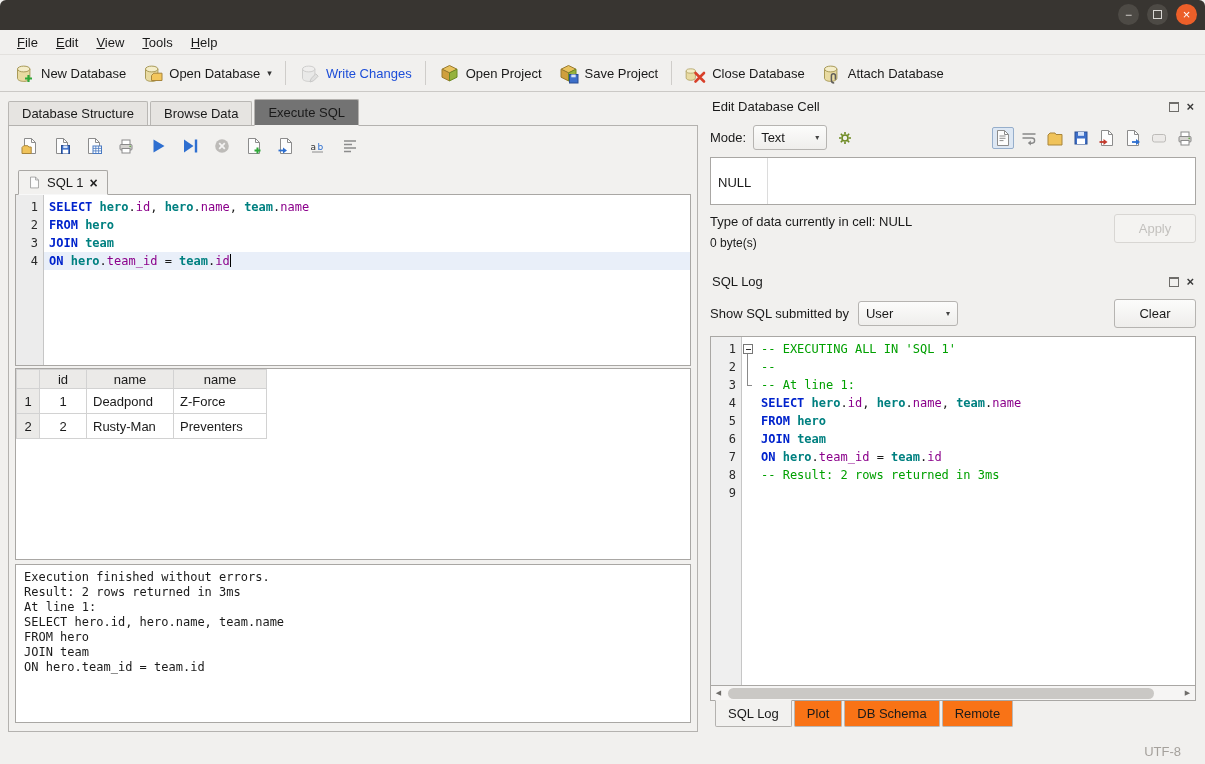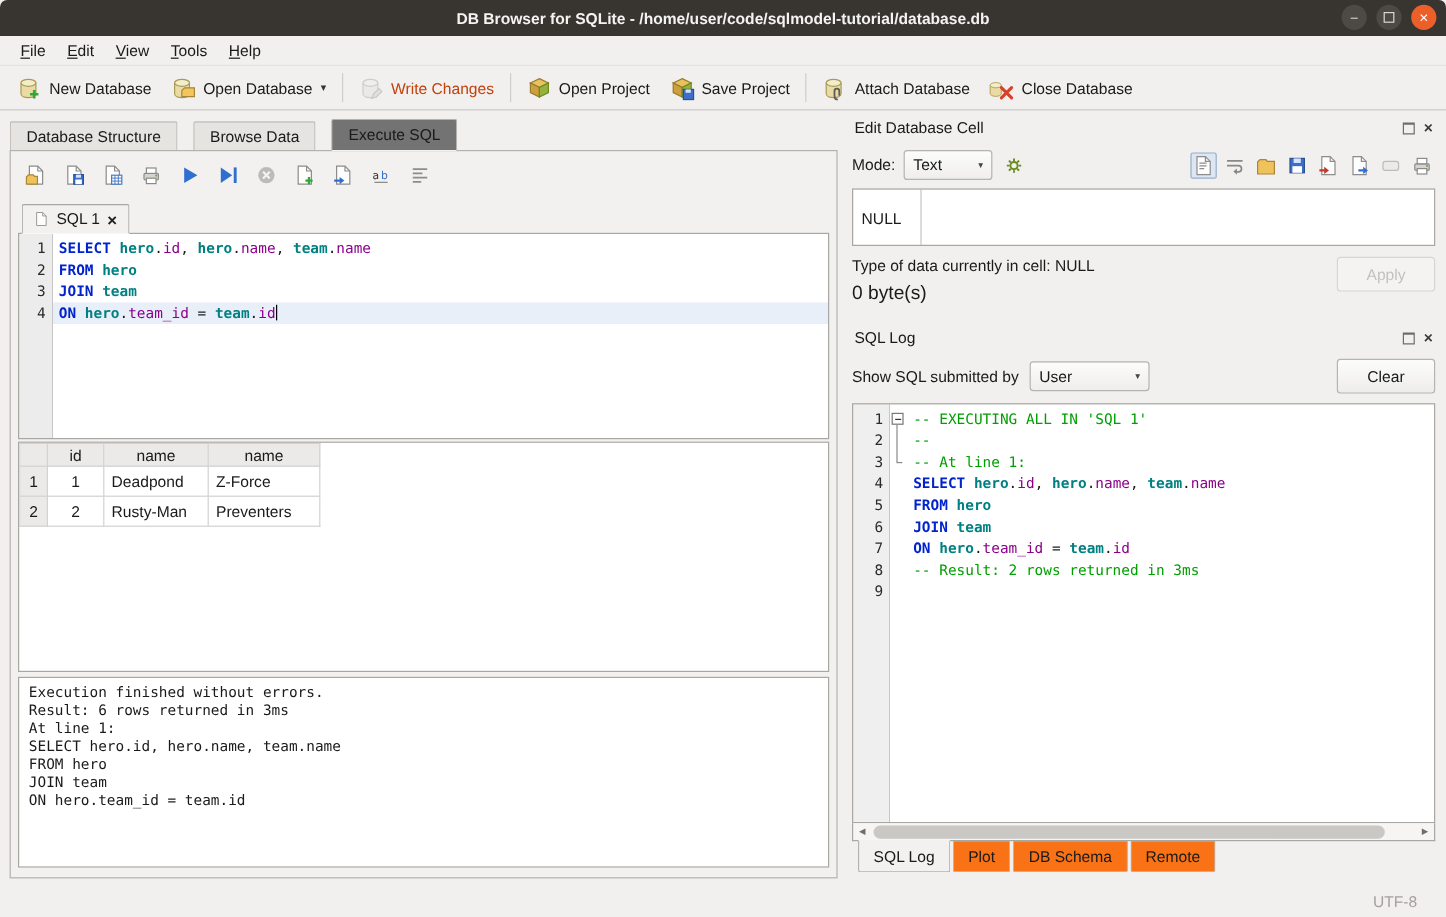--- a/index.html
+++ b/index.html
@@ -13,31 +13,31 @@
   .winbtn{width:21px;height:21px;border-radius:50%;background:#4d4a45;color:#d9d7d3;
           display:flex;align-items:center;justify-content:center;font-size:12px;line-height:1}
   .winbtn .maxbox{width:7px;height:7px;border:1px solid #d9d7d3}
   .winbtn.close{background:#ec5f29;color:#fff;font-size:13px}
   
   .menubar{height:24px;background:#f1f0ee;display:flex;align-items:center;padding-left:8px;border-bottom:1px solid #e3e1de}
   .menu-item{padding:3px 9px}
   .menu-item::first-letter{text-decoration:underline}
   .toolbar{height:37px;background:#f1f0ee;border-bottom:1px solid #cbc9c6;display:flex;align-items:center;padding:0 6px;box-sizing:border-box}
   .tb-btn{display:flex;align-items:center;gap:6px;padding:4px 8px}
-  .tb-btn.disabled{color:#c2410c}
+  .tb-btn.disabled{color:#1d4ed8}
   .tb-btn.disabled svg{opacity:.45;filter:grayscale(1)}
   .tb-sep{width:1px;height:24px;background:#cfcdca;margin:0 5px}
   .tb-arrow{font-size:9px;color:#333;margin-left:1px}
   
   .content{display:flex;height:645px}
   .left-panel{width:703px;box-sizing:border-box;padding:3px 5px 0 8px;display:flex;flex-direction:column}
   .right-panel{flex:1;box-sizing:border-box;padding:3px 9px 6px 7px;display:flex;flex-direction:column}
   
   .main-tabs{display:flex;align-items:flex-end;height:30px}
-  .tab{padding:4px 13px;background:#e6e4e1;border:1px solid #b9b7b4;border-bottom:none;margin-right:13px;border-radius:2px 2px 0 0}
+  .tab{padding:4px 13px;background:#e6e4e1;border:1px solid #b9b7b4;border-bottom:none;margin-right:2px;border-radius:2px 2px 0 0}
   .tab.active{background:#737373;border:1px solid #b4b2af;border-bottom:1px solid #f2f1ef;margin-bottom:-1px;position:relative;z-index:2;padding:5px 13px}
   .left-body{flex:1;border:1px solid #b4b2af;background:#f2f1ef;margin-bottom:5px;display:flex;flex-direction:column;padding:4px 6px 8px;box-sizing:border-box}
   
   .editor-toolbar{display:flex;gap:10px;align-items:center;padding:5px 4px 9px}
   .icon-btn{width:22px;height:22px;display:flex;align-items:center;justify-content:center}
   .icon-btn.active{border:1px solid #96aecb;background:#dde7f3;border-radius:2px;box-sizing:border-box}
   
   .sql-tabbar{display:flex;align-items:flex-end;height:28px;padding-left:3px}
   .sql-tab{display:flex;align-items:center;gap:6px;background:#f2f1ef;border:1px solid #a9a7a4;border-bottom:1px solid #f8f8f8;margin-bottom:-1px;position:relative;z-index:2;padding:4px 9px;border-radius:2px 2px 0 0}
   .sql-tab svg{width:13px;height:13px}
@@ -84,21 +84,21 @@
          display:flex;align-items:center;justify-content:space-between;padding:0 7px;box-sizing:border-box}
   .combo .arrow{font-size:8px;color:#444;margin-left:12px}
   .combo.mode{min-width:74px}
   .combo.user{min-width:100px}
   .ec-icons{margin-left:auto;display:flex;gap:4px}
   .cell-edit{height:48px;border:1px solid #a9a7a4;box-sizing:border-box;padding:17px 7px;
              background:linear-gradient(to right,#fff 56px,#dcdcdc 56px,#dcdcdc 57px,#fff 57px)}
   .cell-info{display:flex;padding:9px 0 4px;height:52px;box-sizing:content-box}
   .cell-info .texts{flex:1}
   .type-line{margin-bottom:7px}
-  .size-line{font-size:16px}
+  .size-line{font-size:12px}
   .btn{width:80px;height:27px;border:1px solid #b6b4b1;border-radius:3px;background:linear-gradient(#fcfcfb,#eeedeb);
        display:flex;align-items:center;justify-content:center}
   .btn.disabled{border-color:#d8d6d3;background:#f4f3f1;color:#c3c1be}
   .log-filter{display:flex;align-items:center;gap:9px;padding:7px 0 8px}
   .clear-btn{margin-left:auto}
   .log-box{flex:1;border:1px solid #a9a7a4;overflow:hidden;padding-top:3px;box-sizing:border-box;
     font-family:"DejaVu Sans Mono",monospace;font-size:12px;line-height:18px;
     background:linear-gradient(to right,#efefef 30px,#c6c6c6 30px,#c6c6c6 31px,#fff 31px)}
   .hscroll{height:15px;border:1px solid #a9a7a4;border-top:none;background:#f6f5f4;display:flex;align-items:center;box-sizing:border-box}
   .sb-arrow{width:15px;text-align:center;font-size:7px;color:#6f6d6a}
@@ -107,21 +107,20 @@
   .bottom-tabs{display:flex;align-items:flex-start;height:30px;padding-left:5px}
   .btab{padding:5px 12px;background:#f97316;border:1px solid #b9b7b4;border-top:none;margin-right:2px;border-radius:0 0 2px 2px}
   .btab.active{background:#f2f1ef;border:1px solid #b4b2af;border-top:1px solid #f2f1ef;margin-top:-1px;position:relative;z-index:2}
   
   .statusbar{height:28px;display:flex;align-items:center;justify-content:flex-end;padding-right:24px;color:#a5a19c}
 </style>
 </head>
 <body>
 
 <div class="titlebar">
-  <div class="title-text">DB Browser for SQLite - /home/user/code/sqlmodel-tutorial/database.db</div>
   <div class="win-controls">
     <div class="winbtn">−</div>
     <div class="winbtn">
         <span class="maxbox"></span>
       </div>
     <div class="winbtn close">×</div>
   </div>
 </div>
 
 <div class="menubar">
@@ -185,38 +184,38 @@
           <rect x="11.5" y="11.5" width="8.5" height="8.5" fill="#3d6fc9" stroke="#2a4f93"></rect>
           <rect x="13.3" y="11.5" width="4.4" height="2.8" fill="#d6e4fa"></rect>
         </svg>
       </span>
       <span>Save Project</span>
     </div>
     <div class="tb-sep"></div>
     <div class="tb-btn">
       <span class="tb-icon">
         <svg width="21" height="21" viewBox="0 0 21 21">
-          <path d="M3.5 6v9.2c0 1.9 2.8 3.2 6.2 3.2s6.2-1.3 6.2-3.2V6" fill="#e9dba2" stroke="#a99a58"></path>
-          <ellipse cx="9.7" cy="6" rx="6.2" ry="2.9" fill="#f4edc9" stroke="#a99a58"></ellipse>
-          <path d="M13.2 20c-1.6 0-2.8-1.2-2.8-2.8v-4.4a2 2 0 114 0v4" fill="none" stroke="#5f5d5a" stroke-width="1.5"></path>
-        </svg>
-      </span>
-      <span>Attach Database</span>
-    </div>
-    <div class="tb-btn">
-      <span class="tb-icon">
-        <svg width="21" height="21" viewBox="0 0 21 21">
           <g transform="translate(-1.5,3.5) scale(.75)">
             <path d="M3.5 6v9.2c0 1.9 2.8 3.2 6.2 3.2s6.2-1.3 6.2-3.2V6" fill="#e9dba2" stroke="#a99a58"></path>
             <ellipse cx="9.7" cy="6" rx="6.2" ry="2.9" fill="#f4edc9" stroke="#a99a58"></ellipse>
           </g>
           <path d="M10.5 10l8.5 8.5M19 10l-8.5 8.5" stroke="#d8402a" stroke-width="2.6" stroke-linecap="round"></path>
         </svg>
       </span>
       <span>Close Database</span>
+    </div>
+    <div class="tb-btn">
+      <span class="tb-icon">
+        <svg width="21" height="21" viewBox="0 0 21 21">
+          <path d="M3.5 6v9.2c0 1.9 2.8 3.2 6.2 3.2s6.2-1.3 6.2-3.2V6" fill="#e9dba2" stroke="#a99a58"></path>
+          <ellipse cx="9.7" cy="6" rx="6.2" ry="2.9" fill="#f4edc9" stroke="#a99a58"></ellipse>
+          <path d="M13.2 20c-1.6 0-2.8-1.2-2.8-2.8v-4.4a2 2 0 114 0v4" fill="none" stroke="#5f5d5a" stroke-width="1.5"></path>
+        </svg>
+      </span>
+      <span>Attach Database</span>
     </div>
   </div>
 
 <div class="content">
 
   <div class="left-panel">
     <div class="main-tabs">
         <div class="tab">Database Structure</div>
         <div class="tab">Browse Data</div>
         <div class="tab active">Execute SQL</div>
@@ -351,21 +350,21 @@
                 <td class="rownum">2</td>
                 <td style="text-align: center;">2</td>
                 <td>Rusty-Man</td>
                 <td>Preventers</td>
               </tr>
             </tbody>
         </table>
       </div>
       <div class="output-box">
         <pre>Execution finished without errors.
-Result: 6 rows returned in 3ms
+Result: 2 rows returned in 3ms
 At line 1:
 SELECT hero.id, hero.name, team.name
 FROM hero
 JOIN team
 ON hero.team_id = team.id</pre>
       </div>
     </div>
   </div>
 
   <div class="right-panel">

